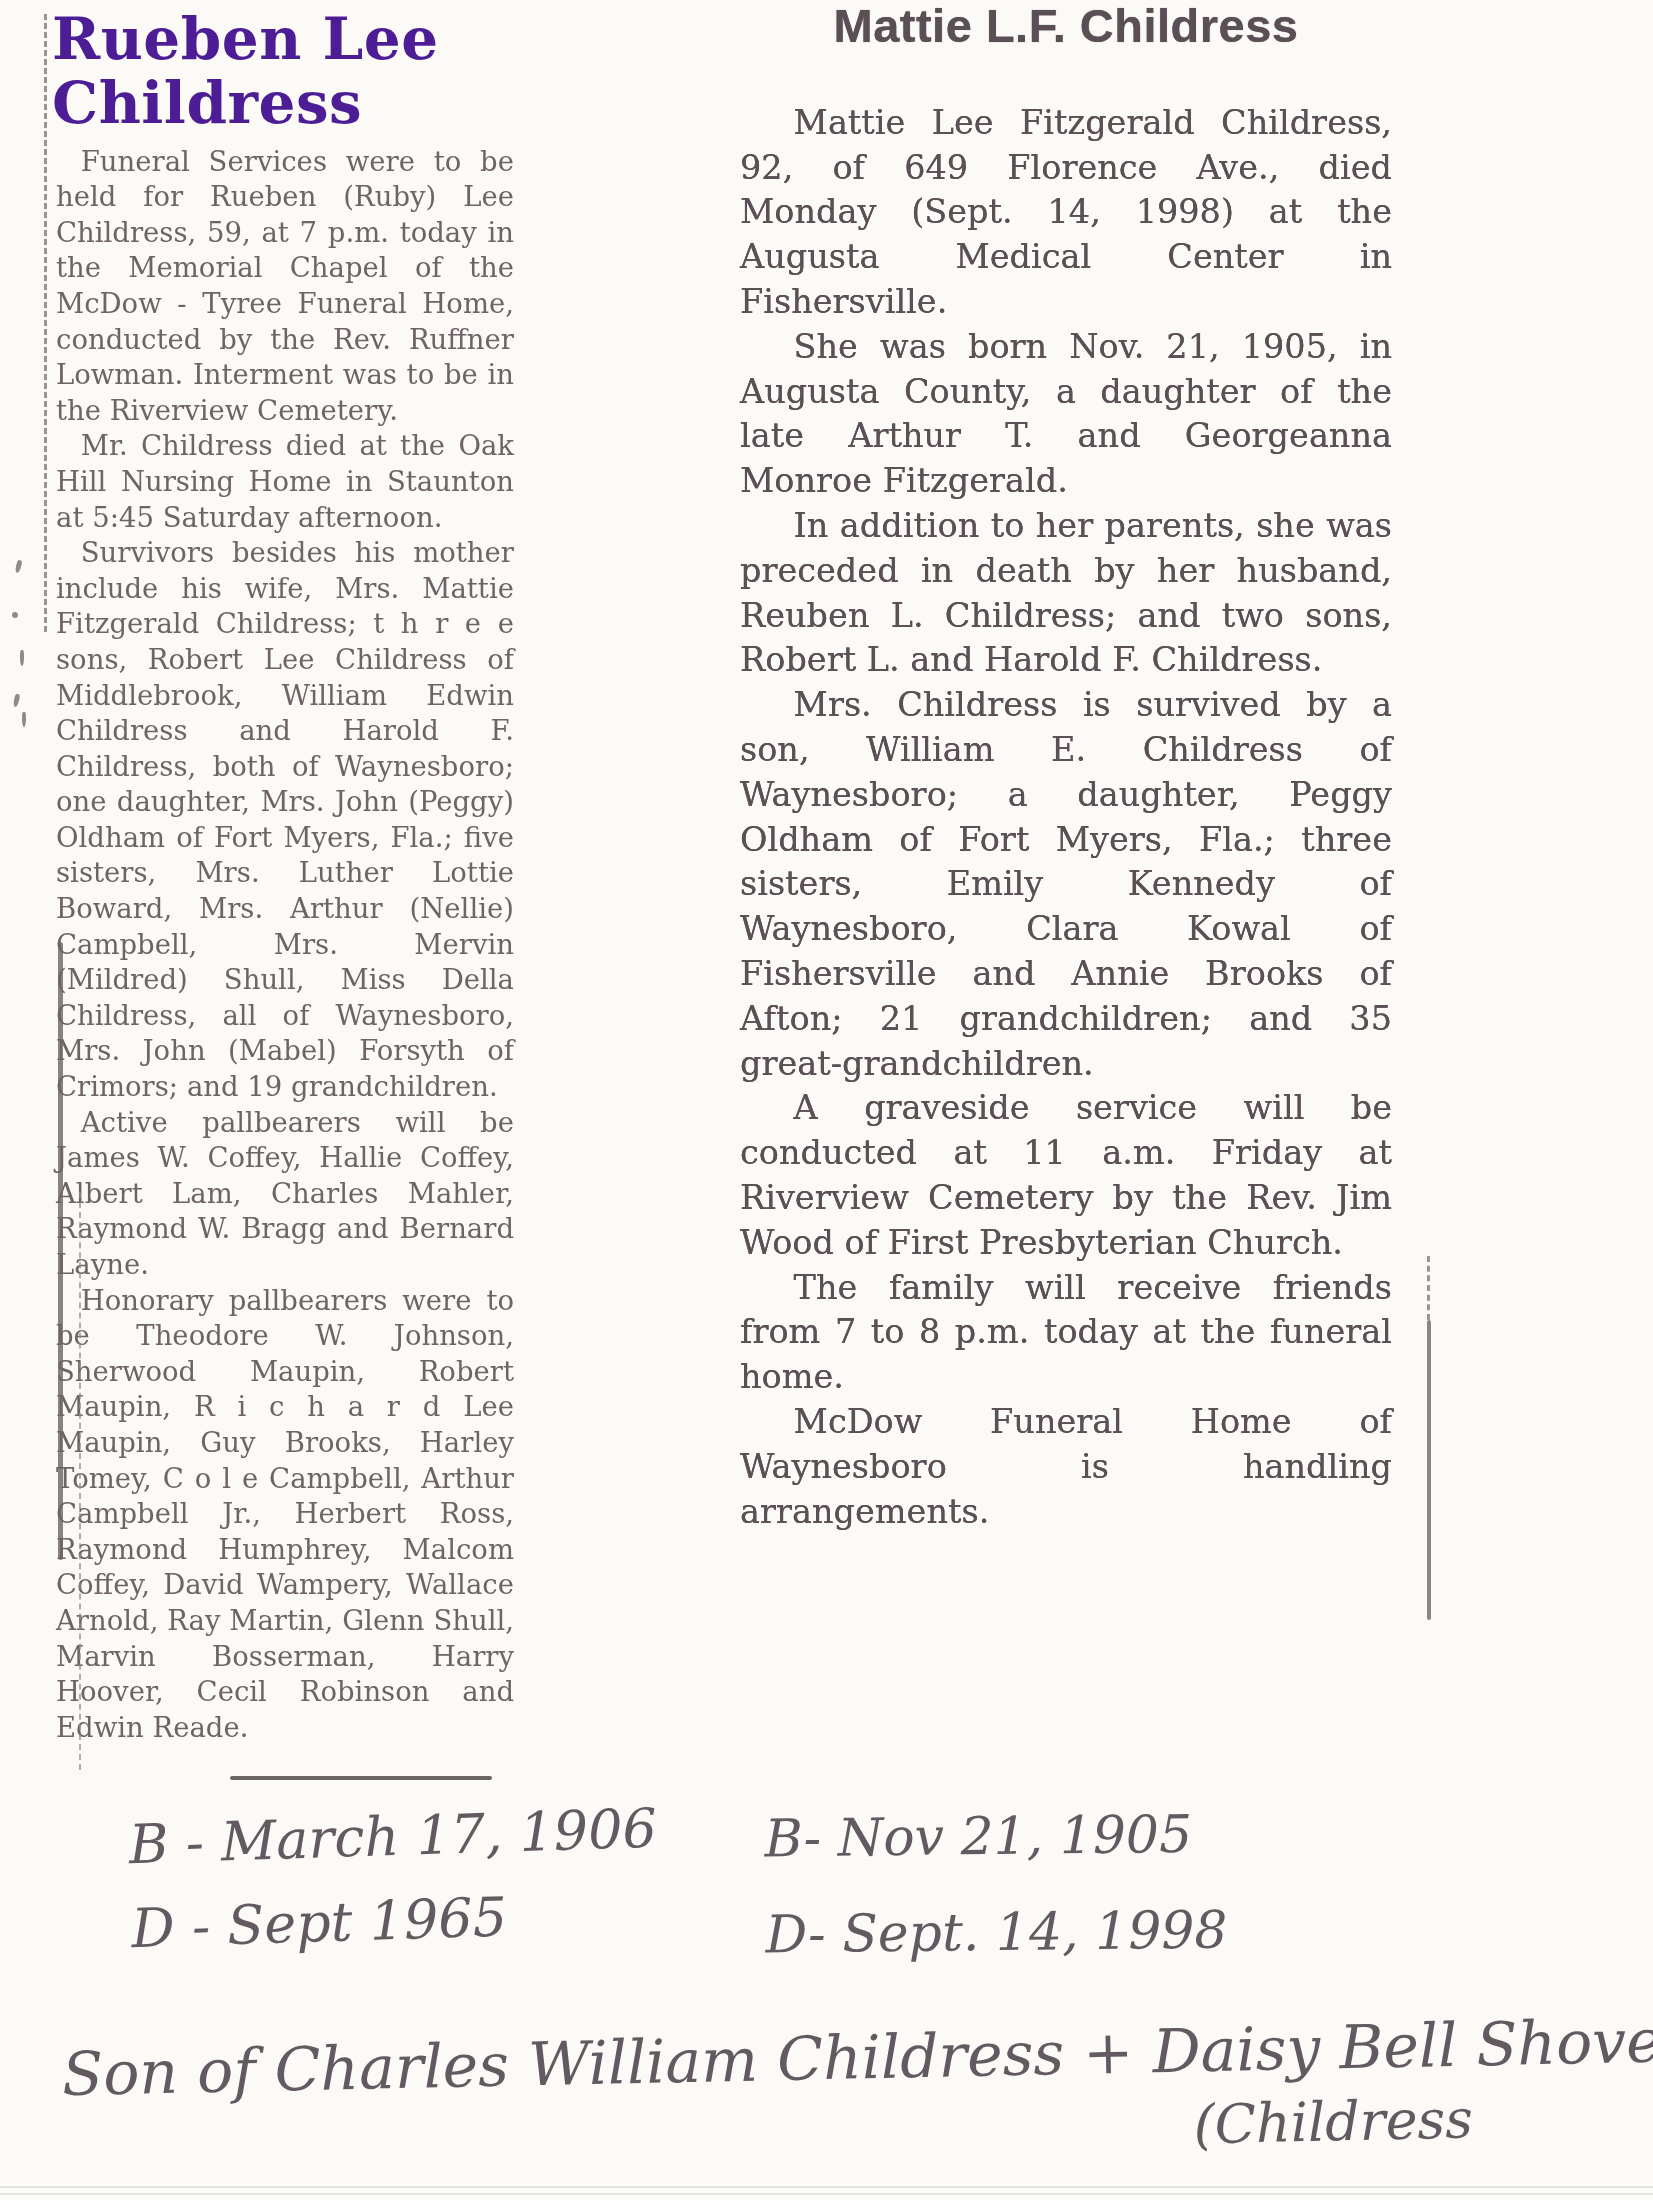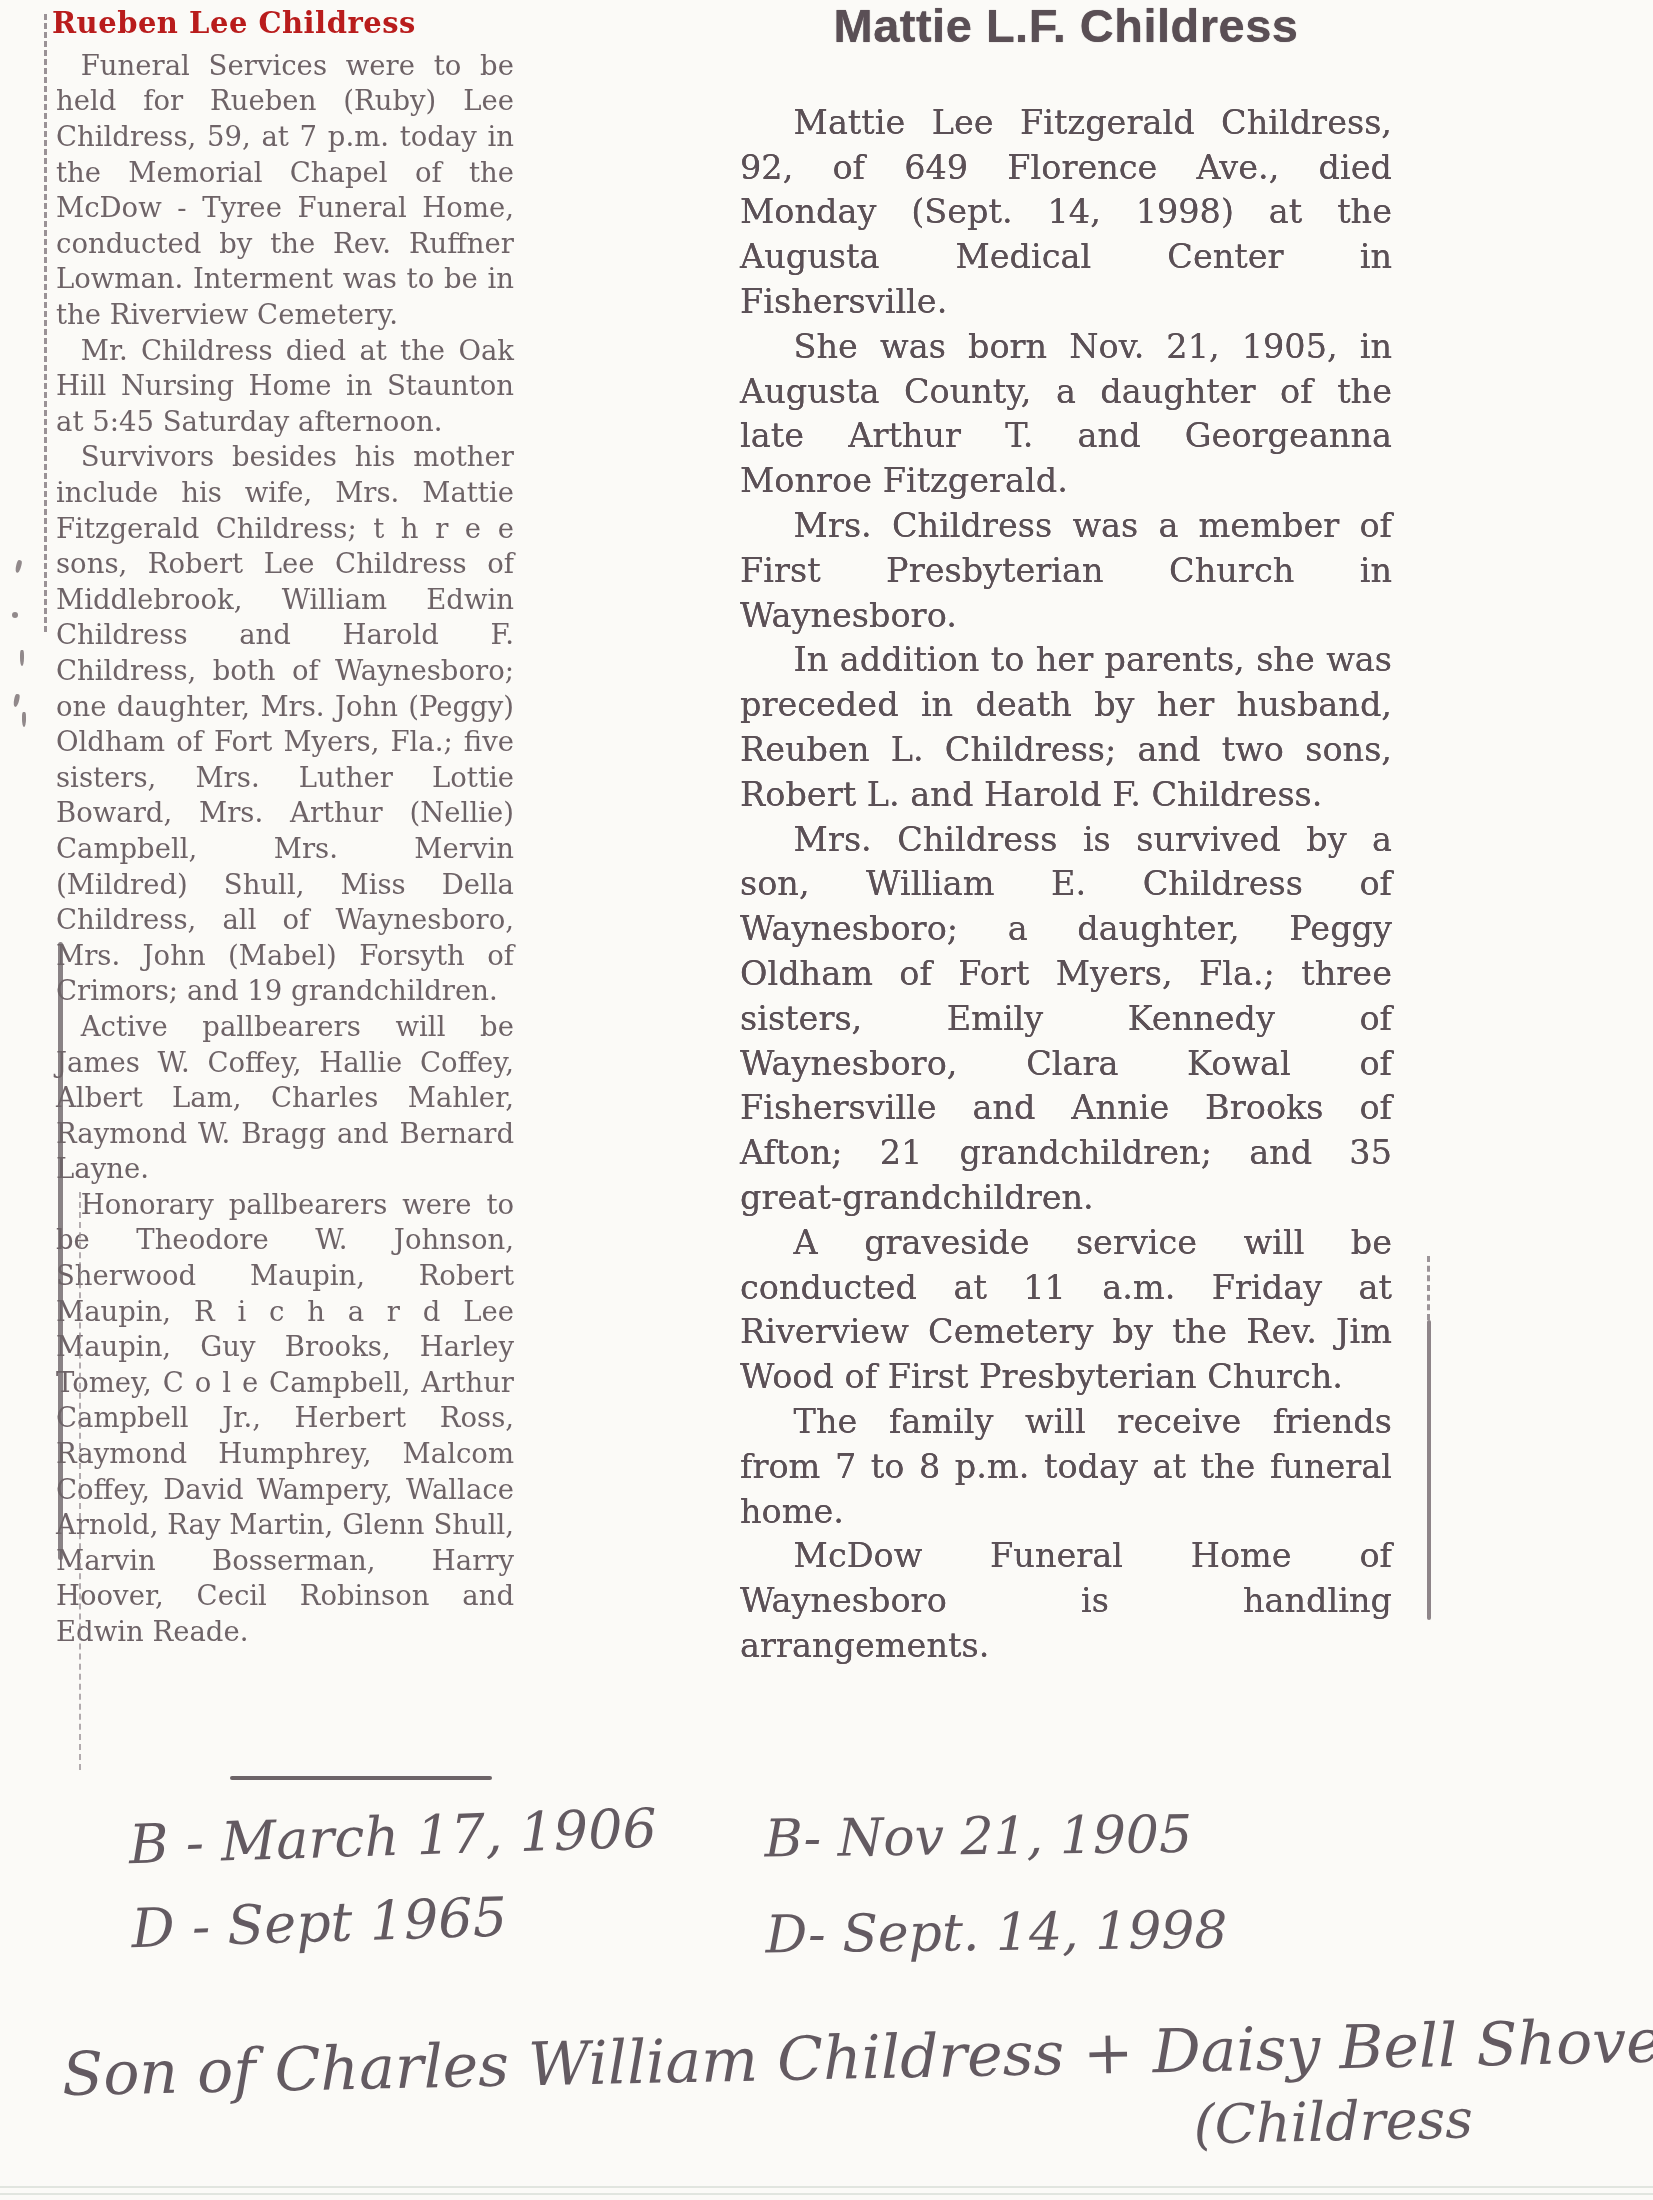--- a/index.html
+++ b/index.html
@@ -12,21 +12,21 @@
     font-family:"DejaVu Serif", serif;
   }
   
   .col-left {
     position:absolute; left:56px; top:8px; width:458px;
     color:#6e6367;
     font-size:27.5px; line-height:35.6px;
     text-align:justify; text-justify:inter-word;
   }
   .col-left .headline {
-    font-size:29px; font-weight:bold; color:#b91c1c;
+    font-size:58px; font-weight:bold; color:#4c1d95;
     letter-spacing:0.5px; line-height:1.1;
     margin:0 0 8px -4px; text-align:left;
   }
   .col-left p { margin:0; text-indent:0.9em; }
   
   .col-right {
     position:absolute; left:740px; top:4px; width:652px;
     color:#5b5056;
     font-size:33.5px; line-height:44.8px;
     text-align:justify; text-justify:inter-word;
@@ -103,21 +103,20 @@
     <p>Mr. Childress died at the Oak Hill Nursing Home in Staunton at 5:45 Saturday afternoon.</p>
     <p>Survivors besides his mother include his wife, Mrs. Mattie Fitzgerald Childress; t h r e e sons, Robert Lee Childress of Middlebrook, William Edwin Childress and Harold F. Childress, both of Waynesboro; one daughter, Mrs. John (Peggy) Oldham of Fort Myers, Fla.; five sisters, Mrs. Luther Lottie Boward, Mrs. Arthur (Nellie) Campbell, Mrs. Mervin (Mildred) Shull, Miss Della Childress, all of Waynesboro, Mrs. John (Mabel) Forsyth of Crimors; and 19 grandchildren.</p>
     <p>Active pallbearers will be James W. Coffey, Hallie Coffey, Albert Lam, Charles Mahler, Raymond W. Bragg and Bernard Layne.</p>
     <p>Honorary pallbearers were to be Theodore W. Johnson, Sherwood Maupin, Robert Maupin, R i c h a r d Lee Maupin, Guy Brooks, Harley Tomey, C o l e Campbell, Arthur Campbell Jr., Herbert Ross, Raymond Humphrey, Malcom Coffey, David Wampery, Wallace Arnold, Ray Martin, Glenn Shull, Marvin Bosserman, Harry Hoover, Cecil Robinson and Edwin Reade.</p>
   </div>
 
   <div class="col-right">
     <div class="headline">Mattie L.F. Childress</div>
     <p>Mattie Lee Fitzgerald Childress, 92, of 649 Florence Ave., died Monday (Sept. 14, 1998) at the Augusta Medical Center in Fishersville.</p>
     <p>She was born Nov. 21, 1905, in Augusta County, a daughter of the late Arthur T. and Georgeanna Monroe Fitzgerald.</p>
-    <p>Mrs. Childress was a member of First Presbyterian Church in Waynesboro.</p>
     <p>In addition to her parents, she was preceded in death by her husband, Reuben L. Childress; and two sons, Robert L. and Harold F. Childress.</p>
     <p>Mrs. Childress is survived by a son, William E. Childress of Waynesboro; a daughter, Peggy Oldham of Fort Myers, Fla.; three sisters, Emily Kennedy of Waynesboro, Clara Kowal of Fishersville and Annie Brooks of Afton; 21 grandchildren; and 35 great-grandchildren.</p>
     <p>A graveside service will be conducted at 11 a.m. Friday at Riverview Cemetery by the Rev. Jim Wood of First Presbyterian Church.</p>
     <p>The family will receive friends from 7 to 8 p.m. today at the funeral home.</p>
     <p>McDow Funeral Home of Waynesboro is handling arrangements.</p>
   </div>
 
   <div class="hrule-left"></div>
 
   <div class="hand hand-left">

